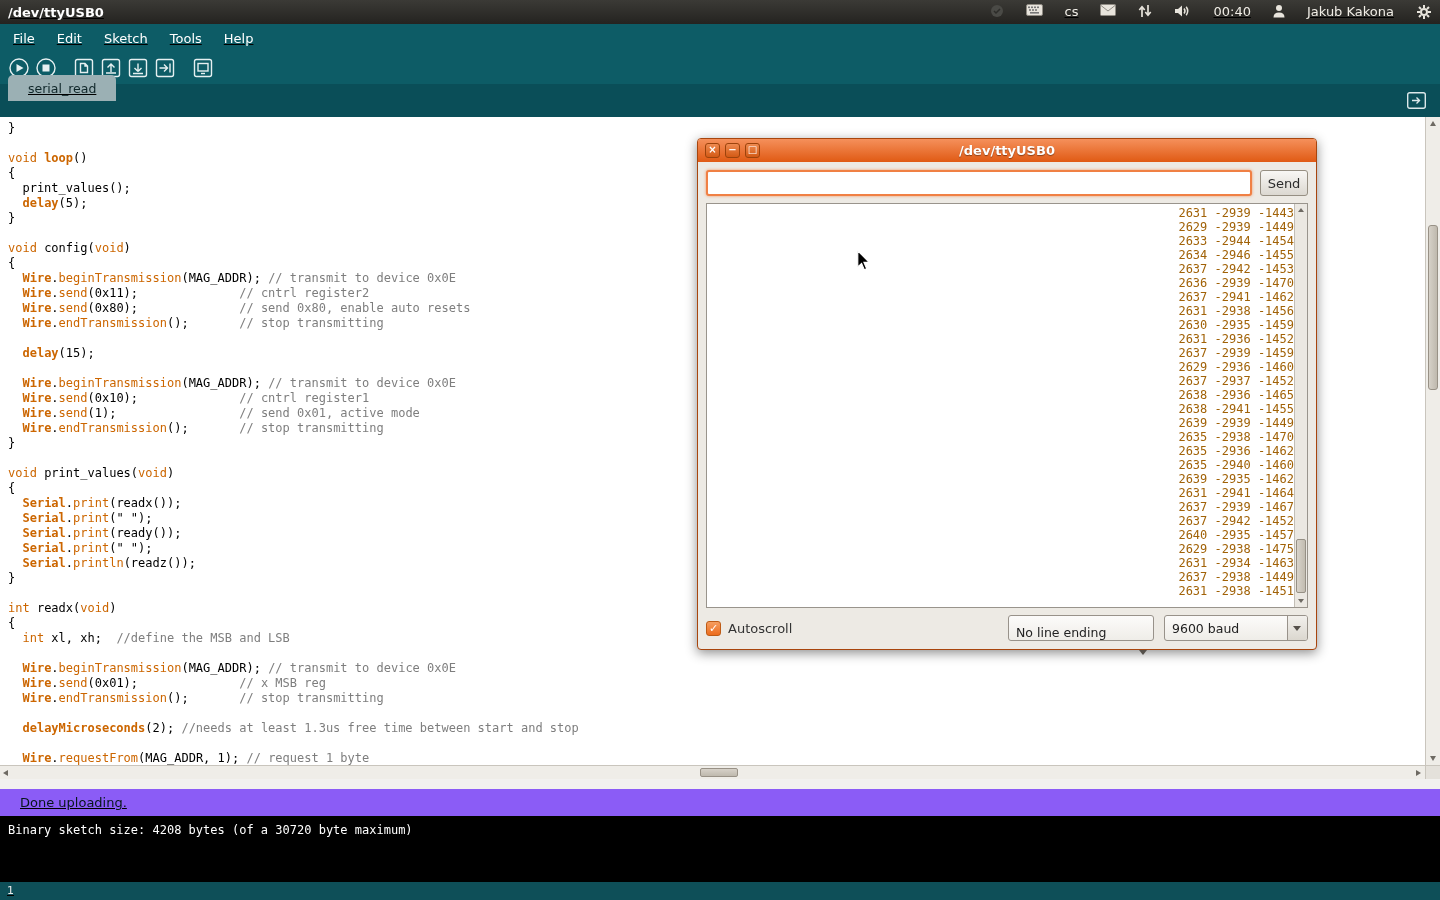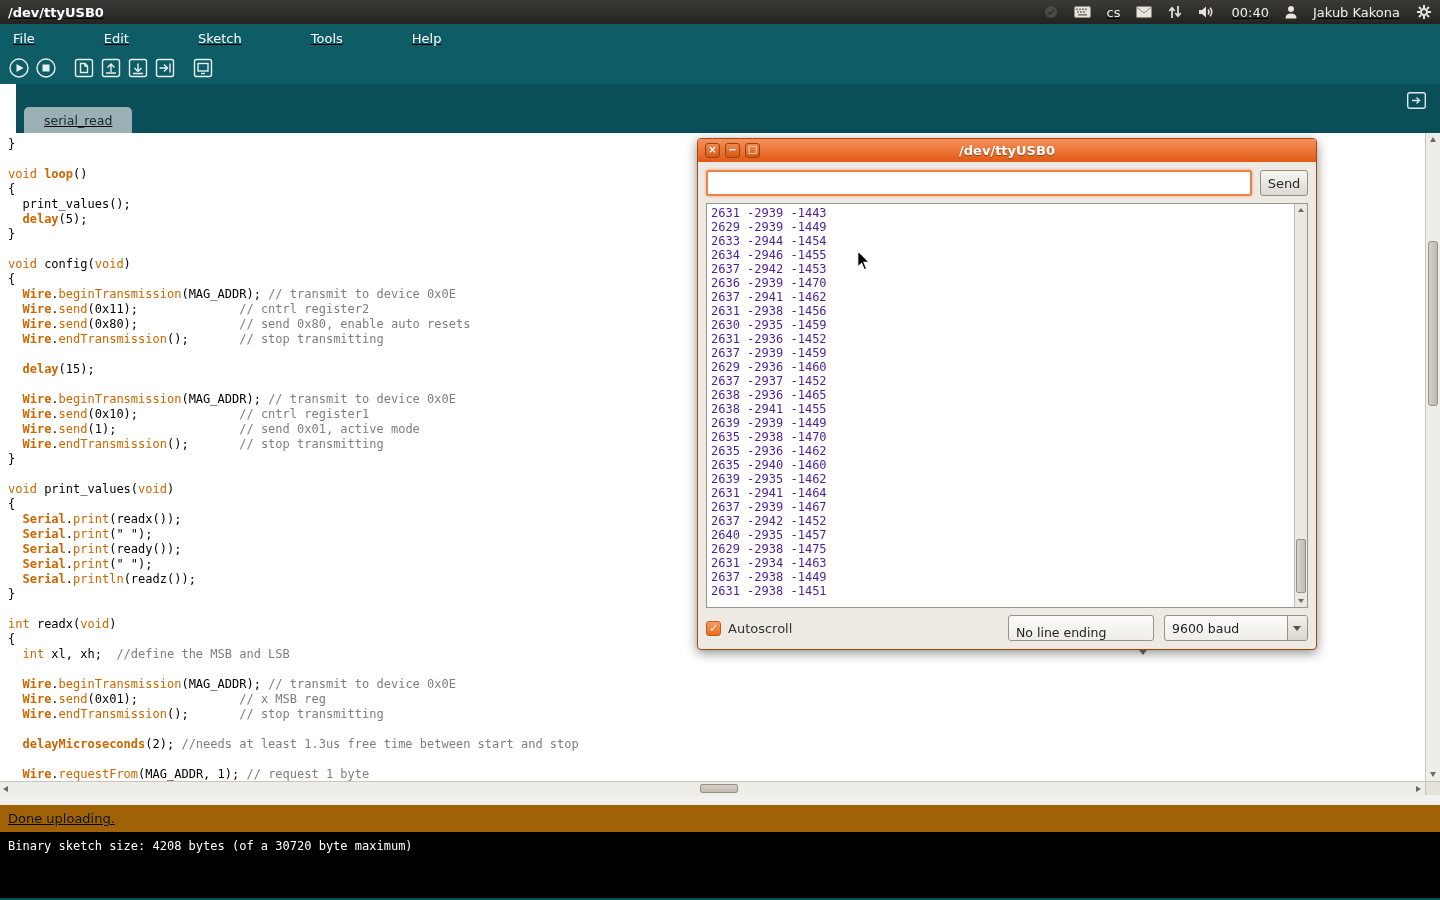--- a/index.html
+++ b/index.html
@@ -5,33 +5,33 @@
   * { box-sizing: border-box; }
   html,body { margin:0; padding:0; }
   body { width:1440px; height:900px; overflow:hidden; background:#fff;
          font-family:"DejaVu Sans", sans-serif; }
   .screen { position:relative; width:1440px; height:900px; overflow:hidden; background:#fff;text-decoration:underline; }
 
   
   .top-panel { height:24px; background:linear-gradient(#3b3a36,#242320);
                display:flex; align-items:center; padding:0 8px; color:#e8e4dc; font-size:13px; }
   .tp-title { font-weight:bold; color:#fff; }
-  .tp-right { margin-left:auto; display:flex; align-items:center; gap:16px; }
+  .tp-right { margin-left:auto; display:flex; align-items:flex-start; gap:22px; }
   .tp-ico { display:inline-flex; align-items:center; }
   .tp-text { color:#f0ede6; }
 
   
   .menu-bar { height:28px; background:#0d5c66; display:flex; align-items:center;
-              color:#fff; font-size:13px; padding:0 2px;gap:47px; }
+              color:#fff; font-size:13px; padding:0 2px; }
   .menu-item { padding:0 11px; cursor:default; }
   .toolbar { height:32px; background:#0d5c66; display:flex; align-items:center; padding:0 7px; }
   .tbtn { width:24px; height:24px; margin-right:3px; display:flex; align-items:center; justify-content:center; }
   .tbtn.group { margin-left:11px; }
-  .tab-bar { height:49px; background:#0a4e58; position:relative; display:flex;
-             align-items:flex-end; padding:0 8px;margin-left:16px; }
+  .tab-bar { height:33px; background:#0a4e58; position:relative; display:flex;
+             align-items:flex-end; padding:16px 8px; }
   .tab { height:26px; background:#9bb0b4; color:#10272a; font-size:12.5px; padding:0 20px;
          display:flex; align-items:center; border-radius:5px 5px 0 0; }
   .tab-menu { position:absolute; right:14px; top:8px; }
 
   
   .editor-area { position:relative; height:648px; background:#fff; overflow:hidden; }
   .code { position:absolute; left:8px; top:4px; font:12px/15px "DejaVu Sans Mono", monospace;
           white-space:pre; color:#000; }
   .seg-k { color:#cc6600; }
   .seg-b { color:#cc6600; font-weight:bold;margin-top:41px; }
@@ -57,22 +57,22 @@
   .h-arrow.left { left:0; } .h-arrow.right { right:16px; }
   .h-arrow.left::after { content:""; position:absolute; top:4px; left:3px;
       border-top:3.5px solid transparent; border-bottom:3.5px solid transparent; border-right:5px solid #6e6a63; }
   .h-arrow.right::after { content:""; position:absolute; top:4px; left:4px;
       border-top:3.5px solid transparent; border-bottom:3.5px solid transparent; border-left:5px solid #6e6a63; }
   .h-corner { position:absolute; right:0; top:0; width:15px; height:100%;
               background:#e4e1db; border-left:1px solid #c9c5bd; }
 
   
   .status-gap { height:10px; background:#f2f1ef; }
-  .status-bar { height:27px; background:#a16207; color:#06171a; font-size:13px;
-                line-height:27px; padding-left:8px; }
+  .status-bar { height:27px; background:#8b5cf6; color:#06171a; font-size:13px;
+                line-height:27px; padding-left:20px; }
   .console { height:66px; background:#000; color:#fff; padding:7px 8px;
              font:12px/15px "DejaVu Sans Mono", monospace; }
   .footer-strip { height:18px; background:#0e4f58; color:#e9e9e9; font-size:11px;
                   line-height:18px; padding-left:7px; }
 
   
   .sm-window { position:absolute; left:697px; top:138px; width:620px; height:512px;
                background:#edeae4; border:1px solid #a8450d; border-radius:4px;
                box-shadow:0 3px 12px rgba(0,0,0,.45); z-index:10; }
   .sm-titlebar { height:23px; background:linear-gradient(#f5905b,#e05a14);
@@ -86,21 +86,21 @@
   .sm-body { padding:8px; height:487px; display:flex; flex-direction:column; }
   .sm-sendrow { display:flex; align-items:center; }
   .sm-input { flex:1; height:26px; border:2px solid #f08044; border-radius:3px; background:#fff;
               padding:0 6px; font-size:13px; font-family:inherit; outline:none;
               box-shadow:0 0 3px rgba(240,128,68,.8); }
   .sm-send { width:48px; height:26px; margin-left:8px; border:1px solid #968f83; border-radius:3px;
              background:linear-gradient(#f8f7f5,#dcd8d1); font-size:13px; color:#2c2c2c;
              font-family:inherit; }
   .sm-output-wrap { position:relative; flex:1; margin-top:7px; background:#fff; border:1px solid #99948c; }
   .sm-output { position:absolute; top:0; left:0; right:13px; bottom:0; overflow:hidden;
-               padding:2px 12px 0 4px; font:12px/14px "DejaVu Sans Mono", monospace; color:#4c1d95; white-space:pre; }
+               padding:2px 0 0 4px; font:12px/14px "DejaVu Sans Mono", monospace; color:#a16207; white-space:pre;text-align:right; }
   .sm-scroll { position:absolute; top:0; right:0; bottom:0; width:13px;
                background:#ebe8e2; border-left:1px solid #c2beb6; }
   .sm-thumb { position:absolute; left:1px; right:1px; bottom:14px; height:54px;
               background:linear-gradient(90deg,#d8d3ca,#c2bcb0); border:1px solid #969085; border-radius:2px; }
   .sm-arrow { position:absolute; left:0; width:100%; height:12px; }
   .sm-arrow.up { top:0; } .sm-arrow.down { bottom:0; }
   .sm-arrow.up::after { content:""; position:absolute; left:3px; top:4px;
       border-left:3px solid transparent; border-right:3px solid transparent; border-bottom:4.5px solid #6e6a63; }
   .sm-arrow.down::after { content:""; position:absolute; left:3px; top:4px;
       border-left:3px solid transparent; border-right:3px solid transparent; border-top:4.5px solid #6e6a63; }

